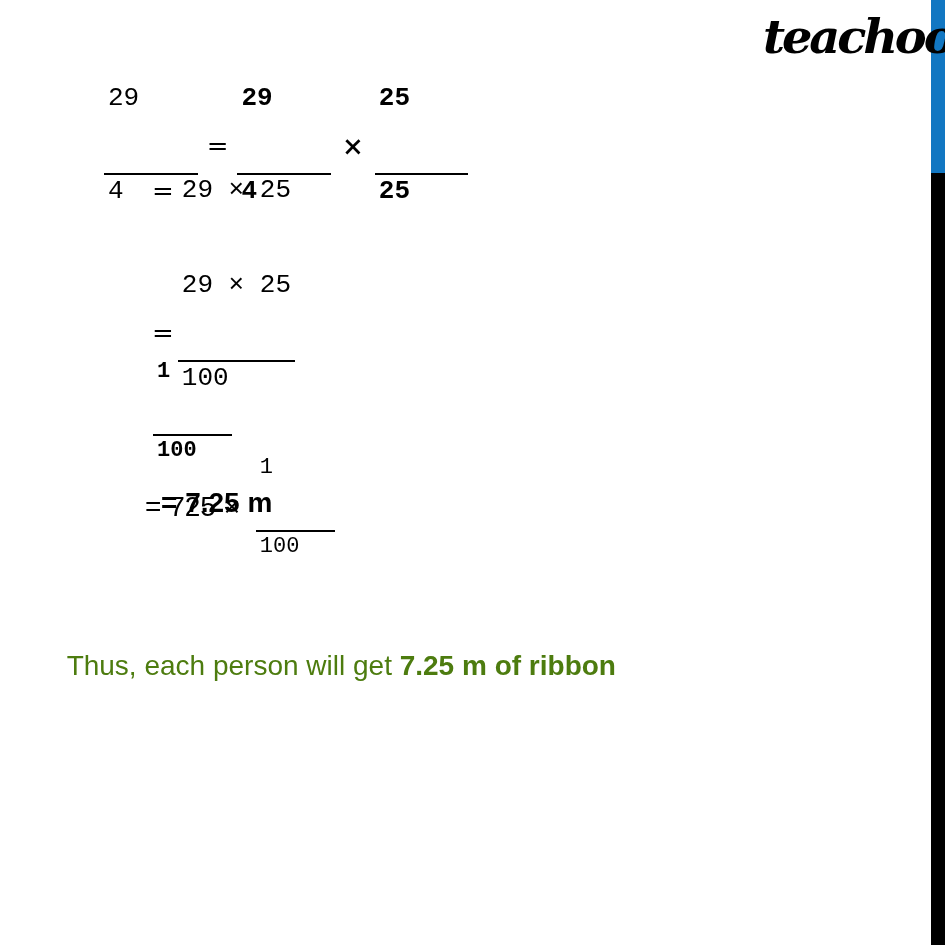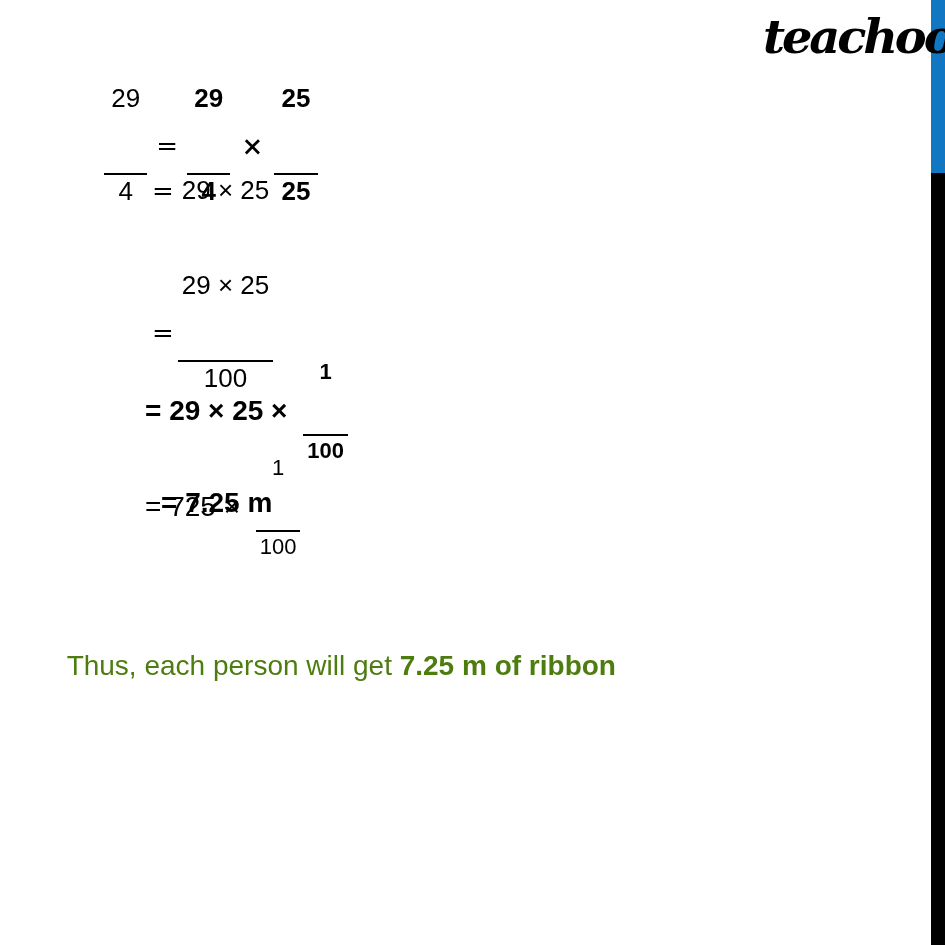--- a/index.html
+++ b/index.html
@@ -32,22 +32,21 @@
   .math-line {
     position: absolute;
     display: flex; align-items: center;
     font-family: "DejaVu Serif", serif;
     font-size: 26px; color: #000;
     white-space: pre;
   }
 
   .frac {
     display: inline-block;
-    text-align: center;
-    font-family: Liberation Sans, sans-serif;
+    font-family: Liberation Mono, monospace;
     line-height: 1.15;
   }
   .frac .num { display: block; padding: 0 4px; }
   .frac .den { display: block; padding: 2px 4px 0 4px; border-top: 2px solid #000; }
 
   .bold { font-weight: bold; }
 
   .op { display: inline-block; }
 
   .sans { font-family: "Liberation Sans", sans-serif; }
@@ -109,21 +108,20 @@
 
   <div class="math-line line3">
     <span class="op">=</span>
     <span class="frac">
       <span class="num">29 × 25</span>
       <span class="den">100</span>
     </span>
   </div>
 
   <div class="math-line line4">
-    <span class="sans bold">= 29 × 25 × </span>
     <span class="frac bold">
       <span class="num">1</span>
       <span class="den">100</span>
     </span>
   </div>
 
   <div class="math-line line5">
     <span class="sans">= 725 × </span>
     <span class="frac">
       <span class="num">1</span>

